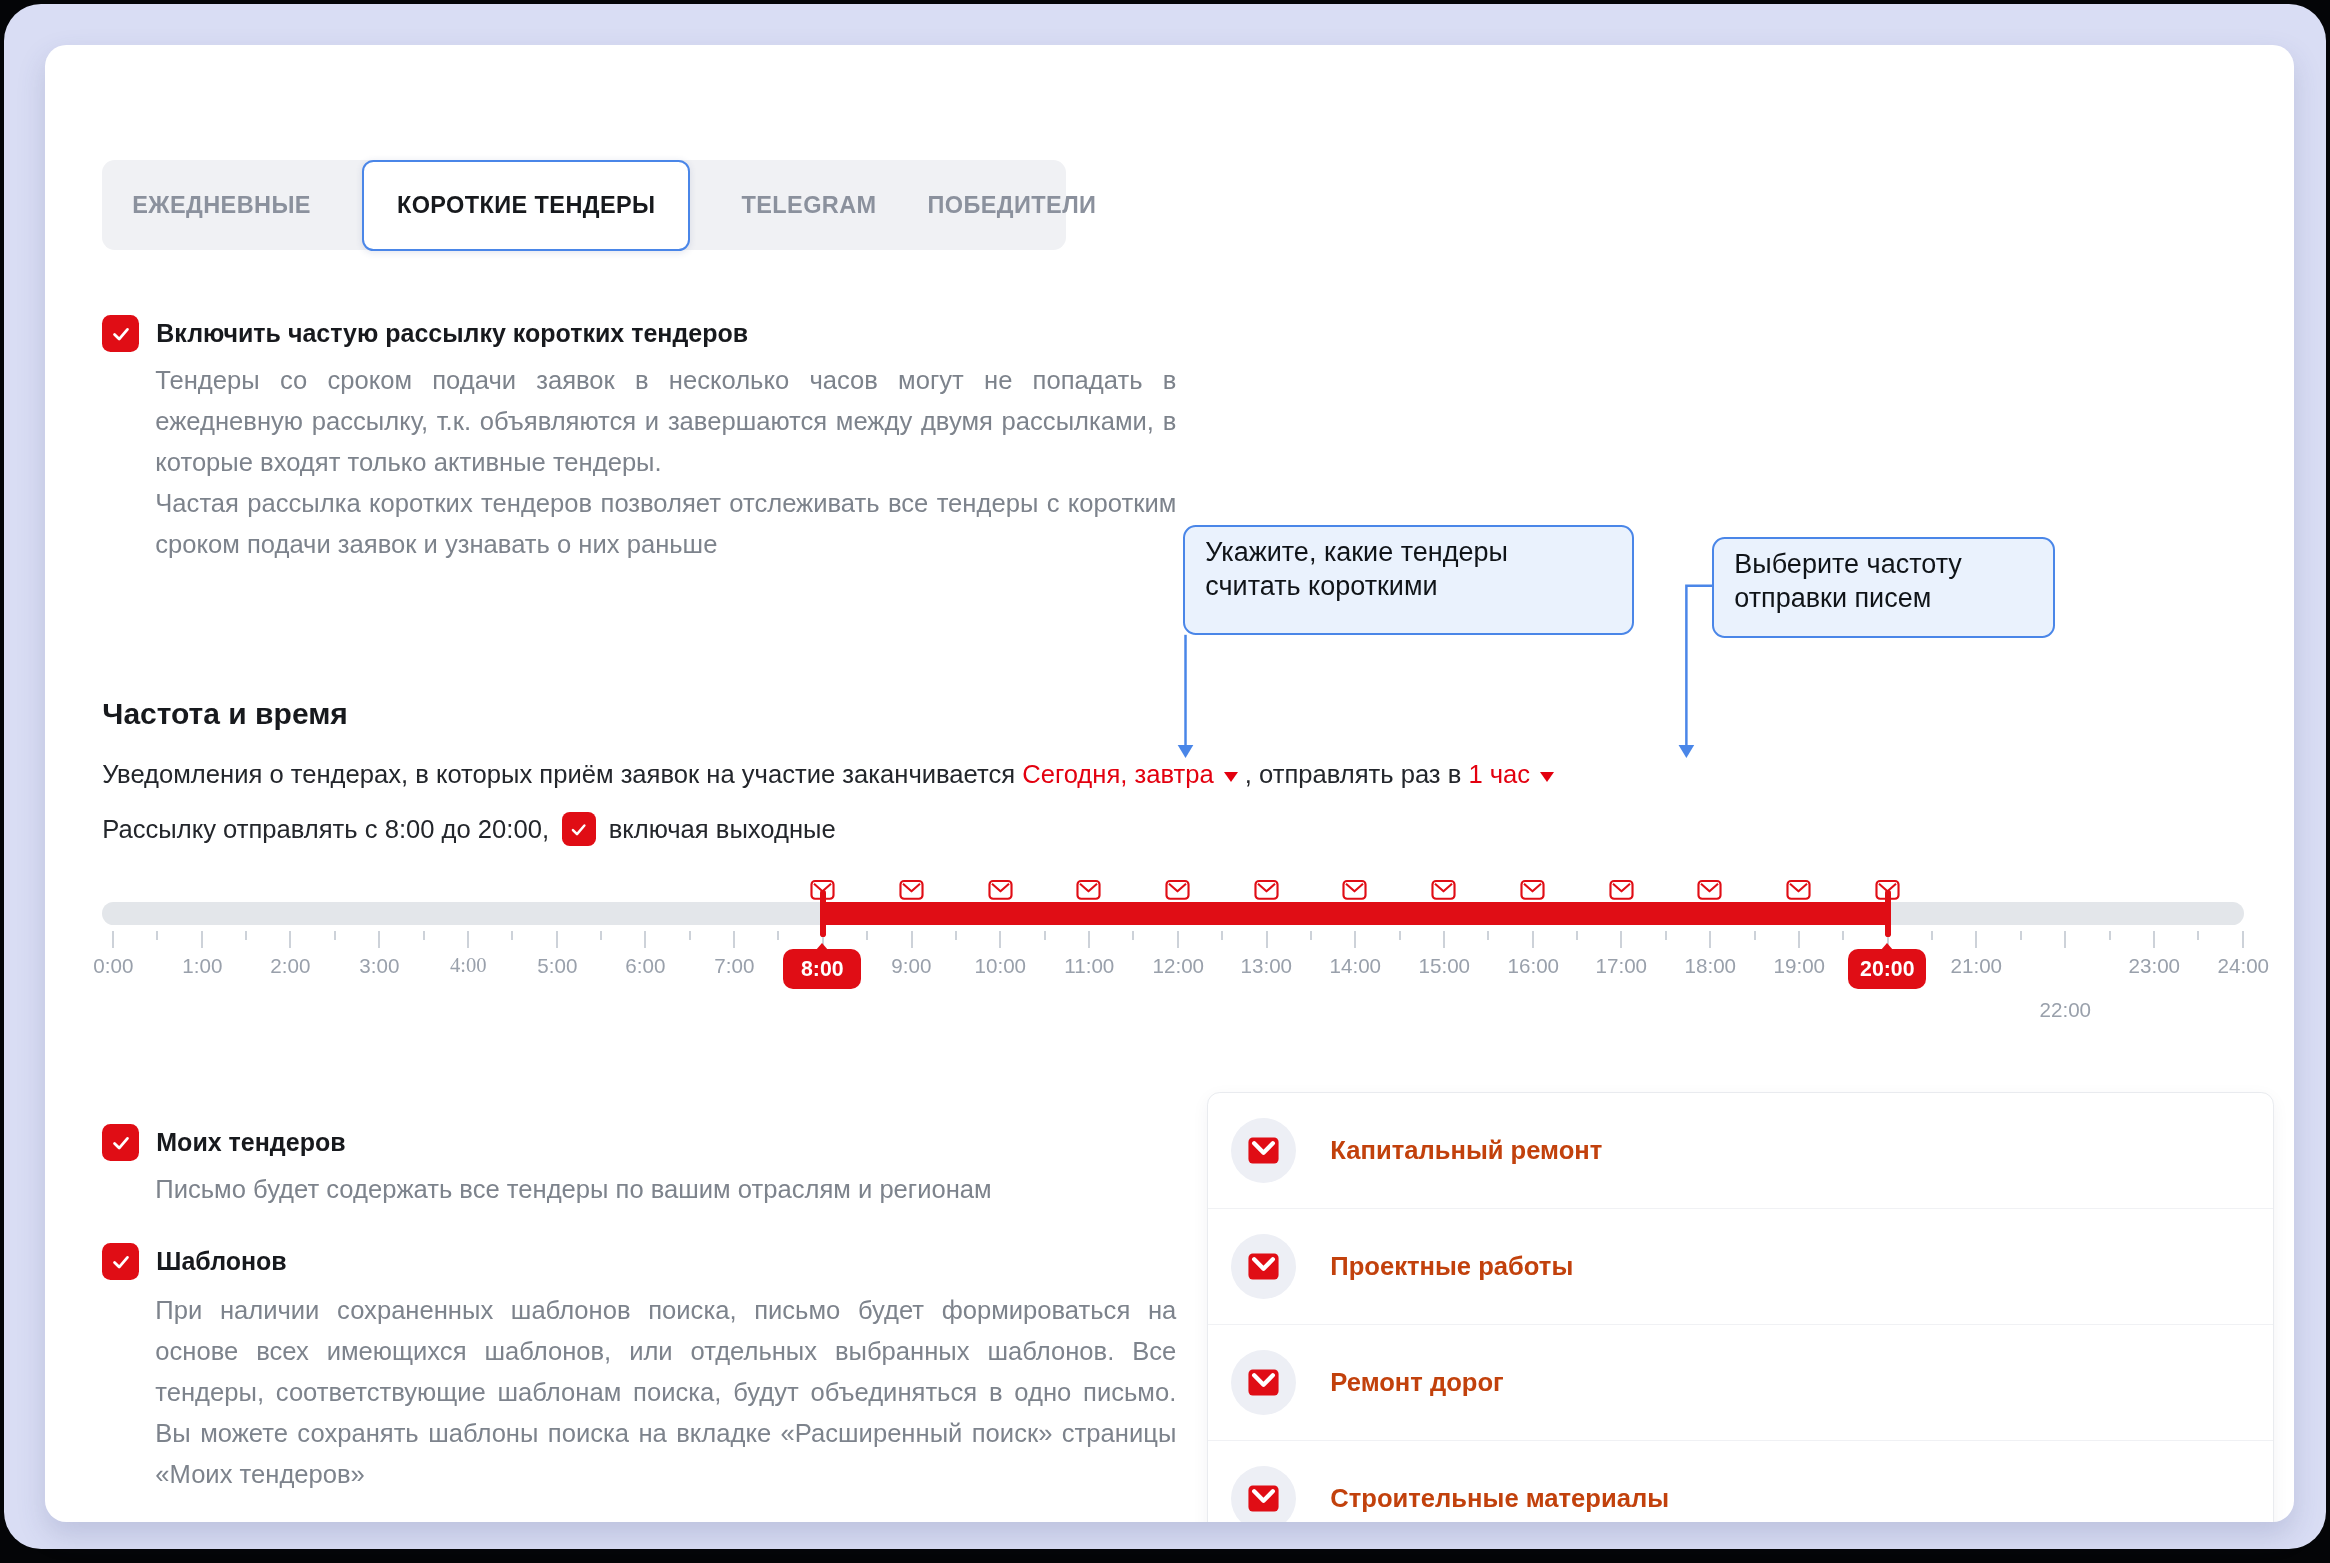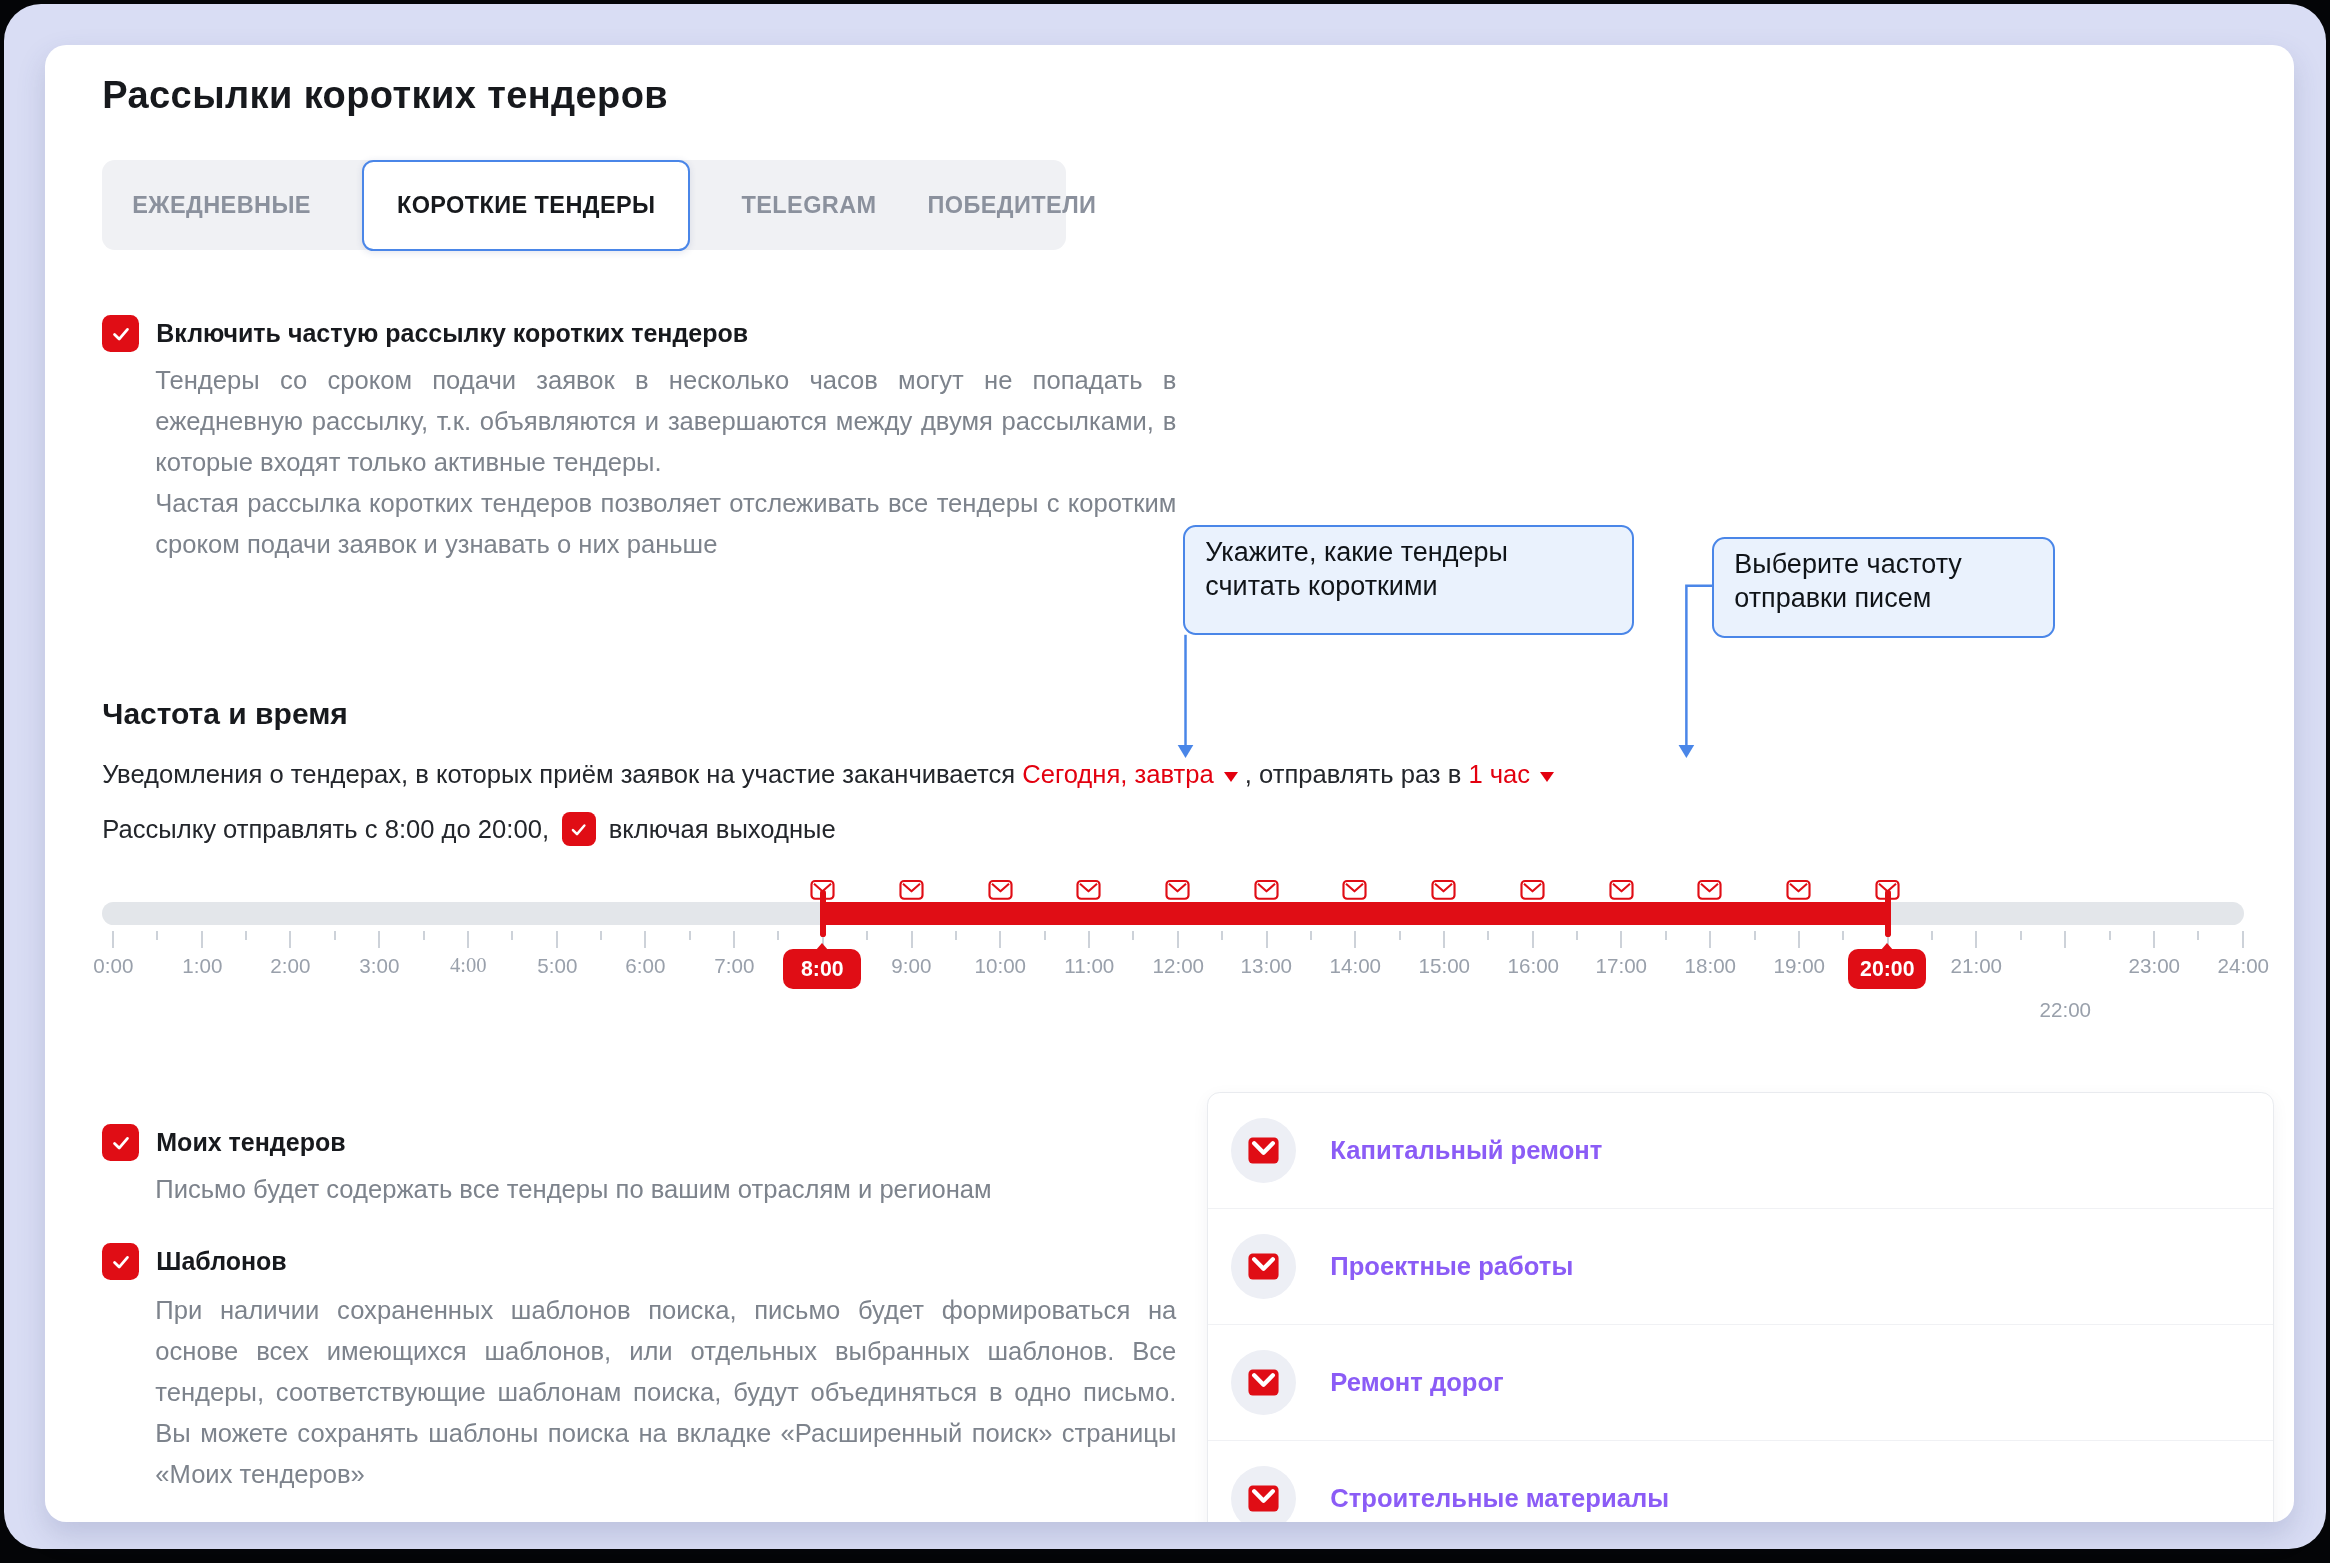--- a/index.html
+++ b/index.html
@@ -75,38 +75,37 @@
     border-left:6.4px solid transparent; border-right:6.4px solid transparent; border-bottom:7.8px solid #e00d15;
   }
   
   .templates-card {
     position:absolute; left:1162px; top:1047px; width:1067px; height:491px;
     background:#fff; border:1.4px solid #e9ebef; border-radius:12.8px; overflow:hidden;
     box-shadow:0 5.7px 17px rgba(30,40,80,.05);
   }
   .t-row { height:116px; display:flex; align-items:center; gap:34px; padding-left:23px; border-bottom:1.4px solid #f0f1f4; cursor:pointer; }
   .t-avatar { width:65px; height:65px; border-radius:50%; background:#edeff5; flex:none; display:flex; align-items:center; justify-content:center; }
-  .t-label { font-size:25.6px; font-weight:bold; color:#8b5cf6; }
+  .t-label { font-size:25.6px; font-weight:bold; color:#c2410c; }
   
   .tooltip {
     position:absolute; background:#eaf2fd; border:2.8px solid #4a86e8; border-radius:12.8px;
     font-size:27px; line-height:34px; color:#101418; padding:8px 20px; white-space:pre-line; z-index:5;
   }
   .tooltip-1 { left:1138px; top:480px; width:451px; min-height:110px; }
   .tooltip-2 { left:1667px; top:492px; width:343px; min-height:101px; }
   .connectors { position:absolute; left:0; top:0; pointer-events:none; z-index:4; }
 </style>
 </head>
 <body>
 
 <div class="stage">
   <div class="bg-lavender">
     <div class="card-main">
 
-      <h1 class="page-title">Рассылки коротких тендеров</h1>
 
       <div class="tabs">
         <div class="tab">ЕЖЕДНЕВНЫЕ</div>
         <div class="tab active">КОРОТКИЕ ТЕНДЕРЫ</div>
         <div class="tab">TELEGRAM</div>
         <div class="tab">ПОБЕДИТЕЛИ</div>
       </div>
 
       <div class="cb-row" style="left:57px; top:270px;">
         <div class="cb">

